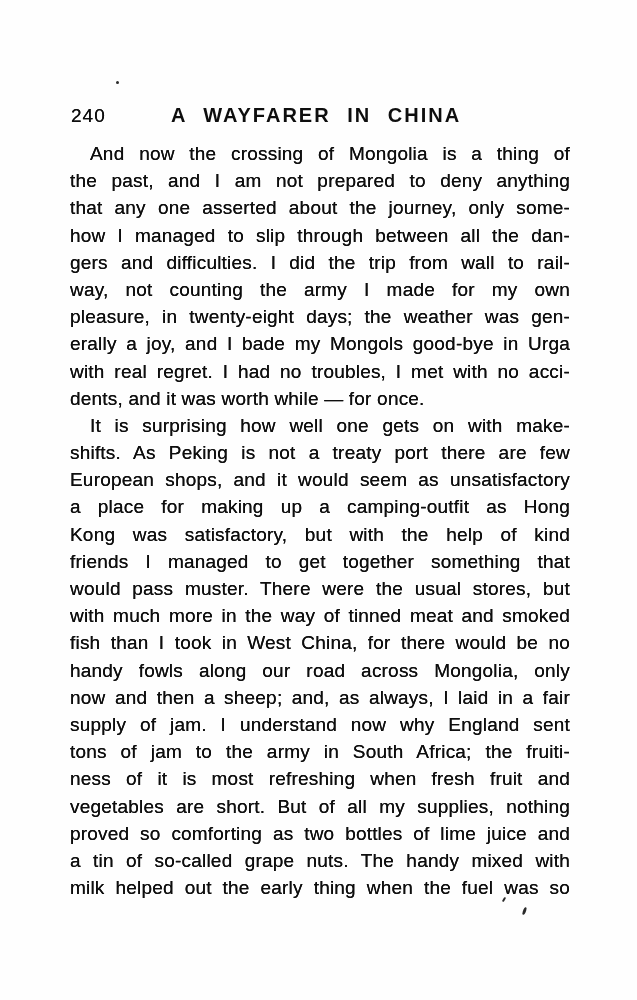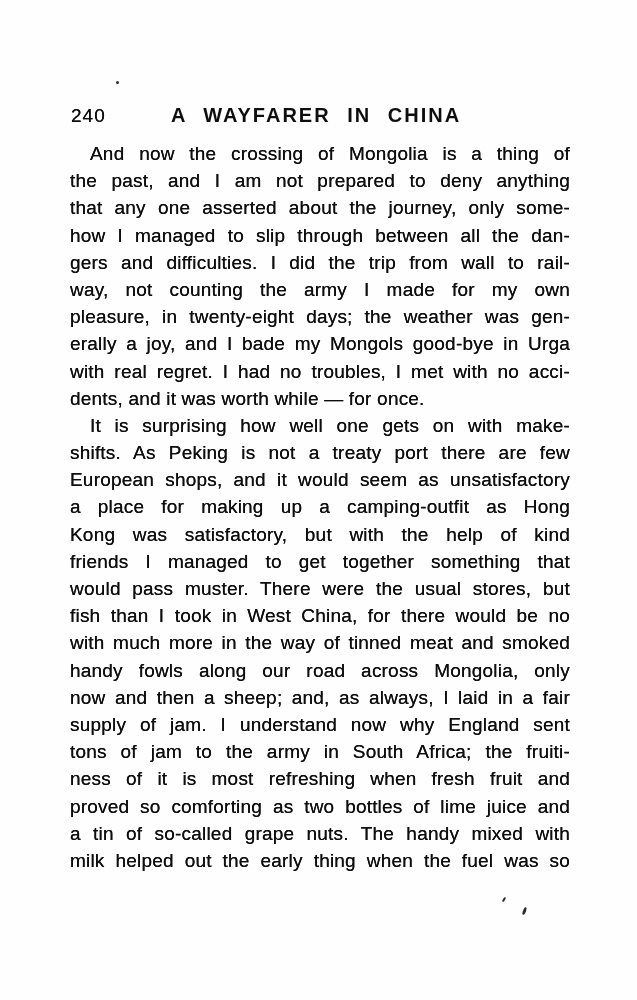--- a/index.html
+++ b/index.html
@@ -114,27 +114,28 @@
         <div class="line">erally a joy, and I bade my Mongols good-bye in Urga</div>
         <div class="line">with real regret. I had no troubles, I met with no acci-</div>
         <div class="line flush">dents, and it was worth while — for once.</div>
         <div class="line indent">It is surprising how well one gets on with make-</div>
         <div class="line">shifts. As Peking is not a treaty port there are few</div>
         <div class="line">European shops, and it would seem as unsatisfactory</div>
         <div class="line">a place for making up a camping-outfit as Hong</div>
         <div class="line">Kong was satisfactory, but with the help of kind</div>
         <div class="line">friends I managed to get together something that</div>
         <div class="line">would pass muster. There were the usual stores, but</div>
+        <div class="line">with much more in the way of tinned meat and smoked</div>
         <div class="line">fish than I took in West China, for there would be no</div>
-        <div class="line">with much more in the way of tinned meat and smoked</div>
         <div class="line">handy fowls along our road across Mongolia, only</div>
         <div class="line">now and then a sheep; and, as always, I laid in a fair</div>
         <div class="line">supply of jam. I understand now why England sent</div>
         <div class="line">tons of jam to the army in South Africa; the fruiti-</div>
         <div class="line">ness of it is most refreshing when fresh fruit and</div>
+        <div class="line">vegetables are short. But of all my supplies, nothing</div>
         <div class="line">proved so comforting as two bottles of lime juice and</div>
         <div class="line">a tin of so-called grape nuts. The handy mixed with</div>
         <div class="line">milk helped out the early thing when the fuel was so</div>
       </div>
   </div>
   <div class="speck s1"></div>
   <div class="speck s2"></div>
   <div class="speck s3"></div>
 </div>
 

